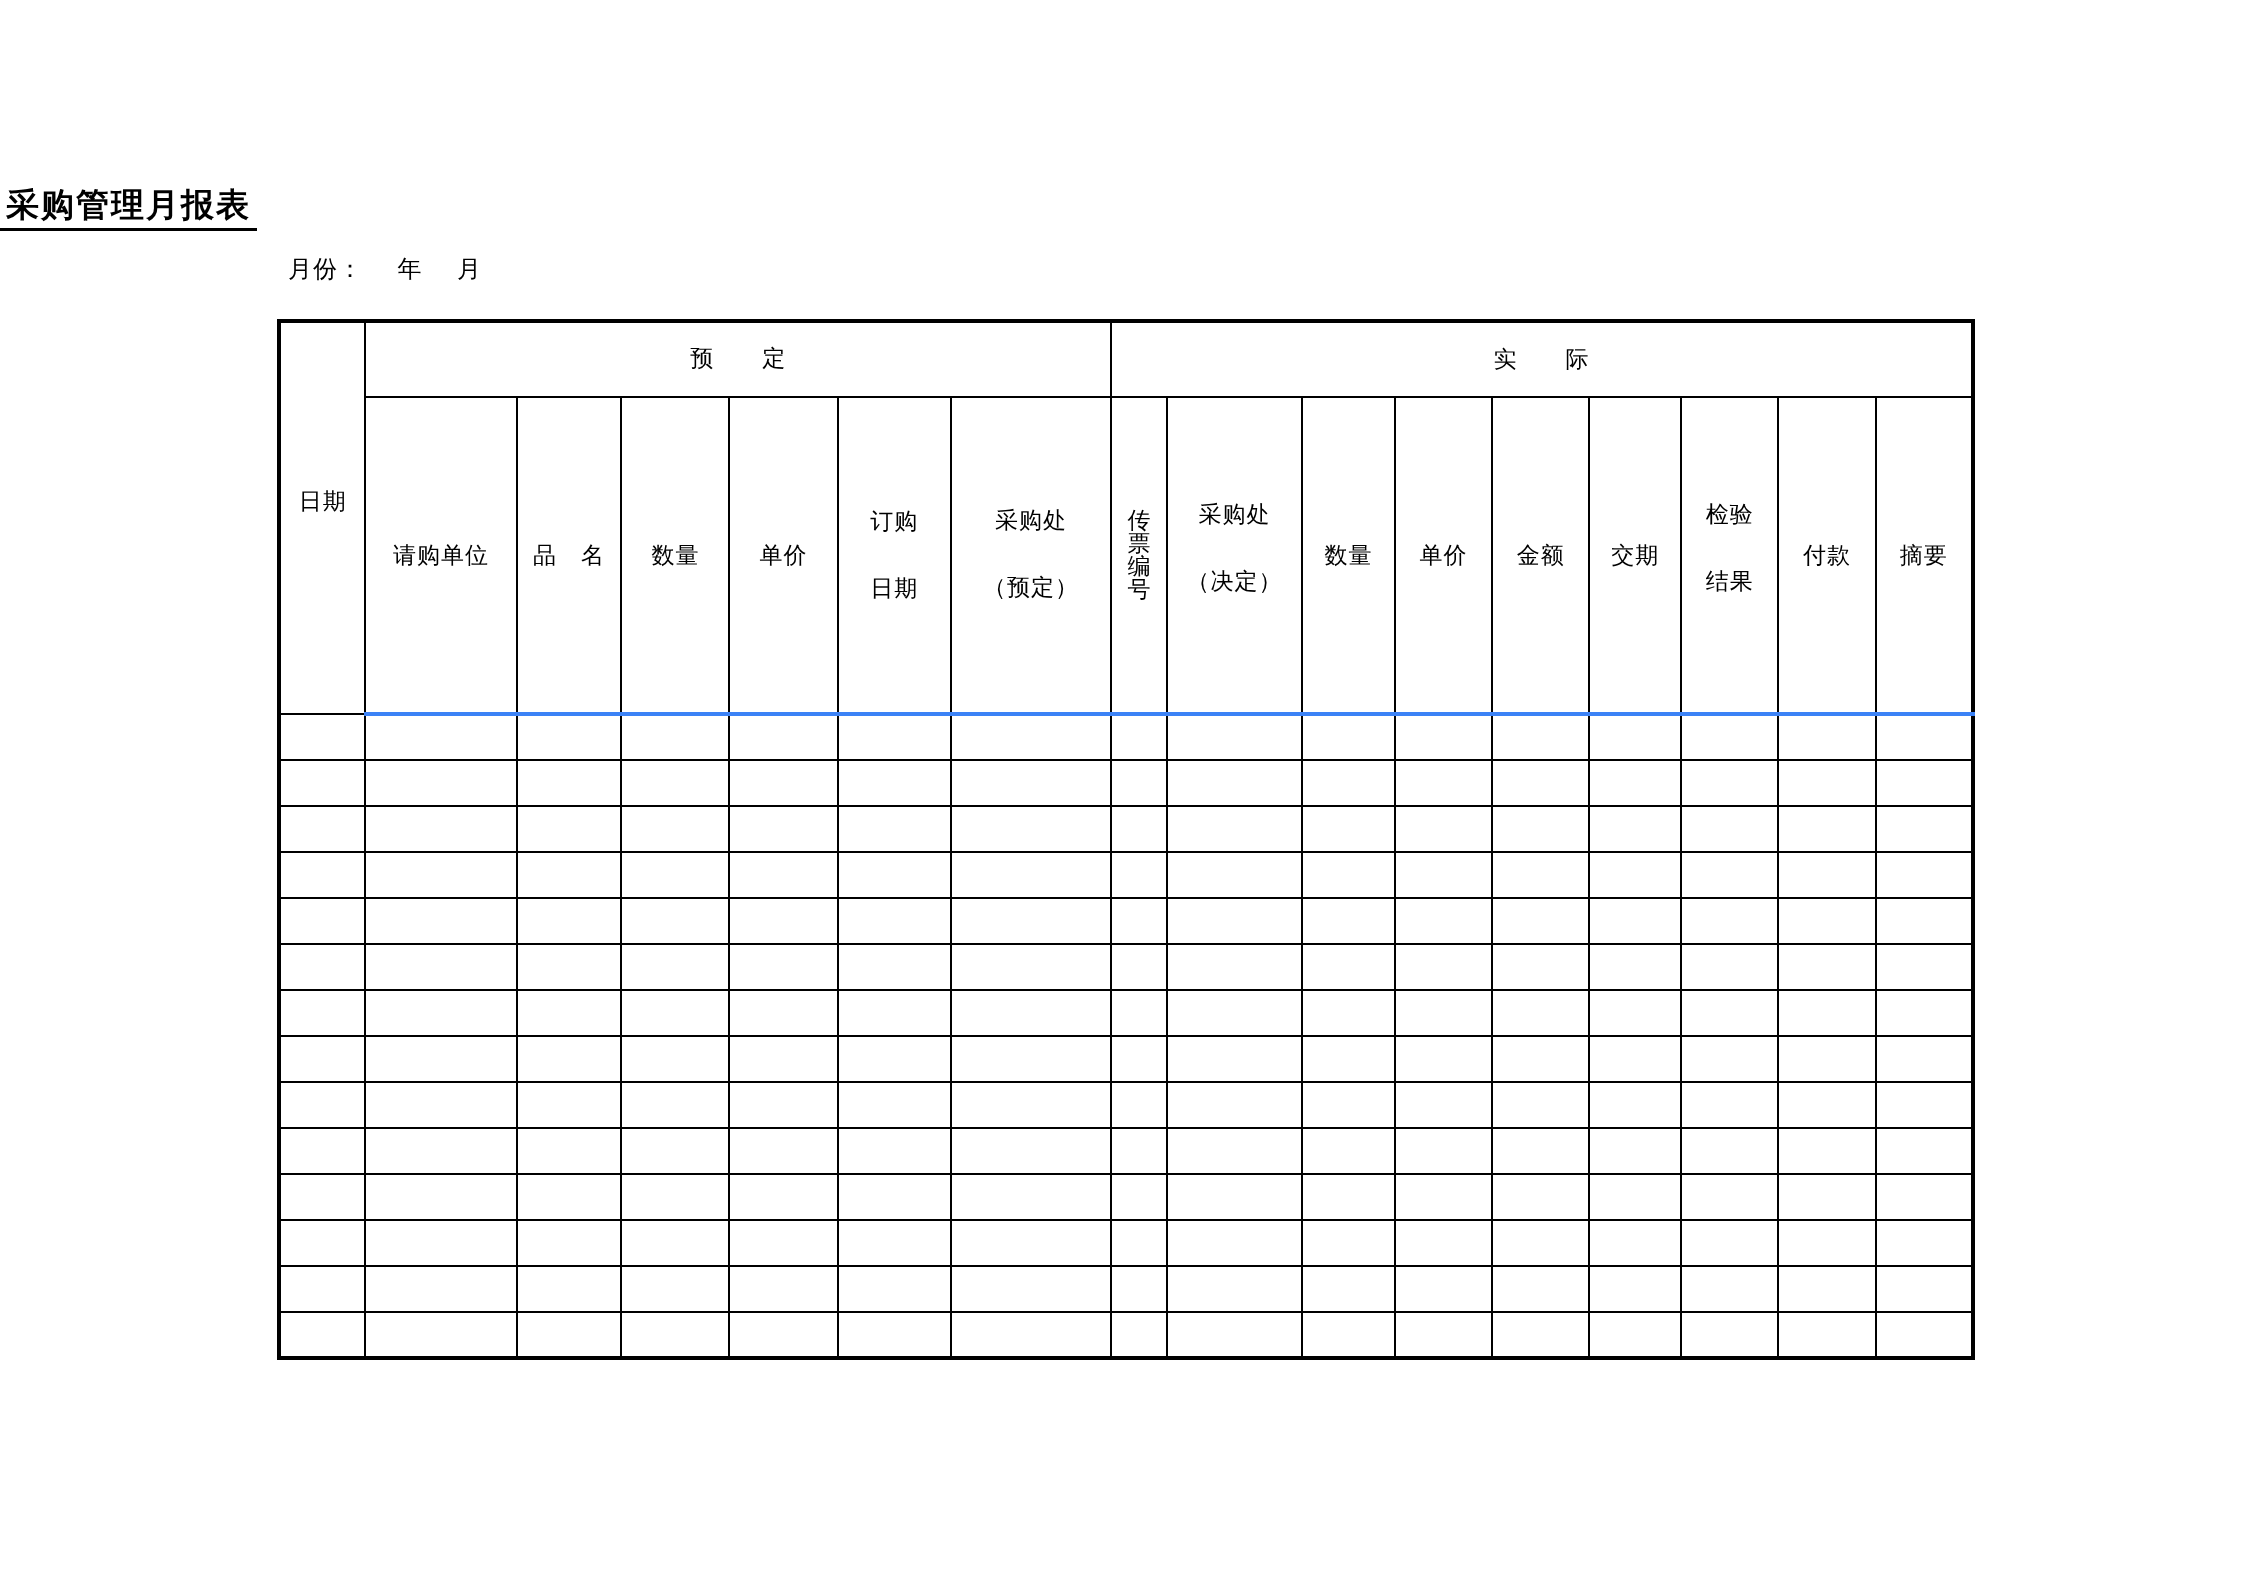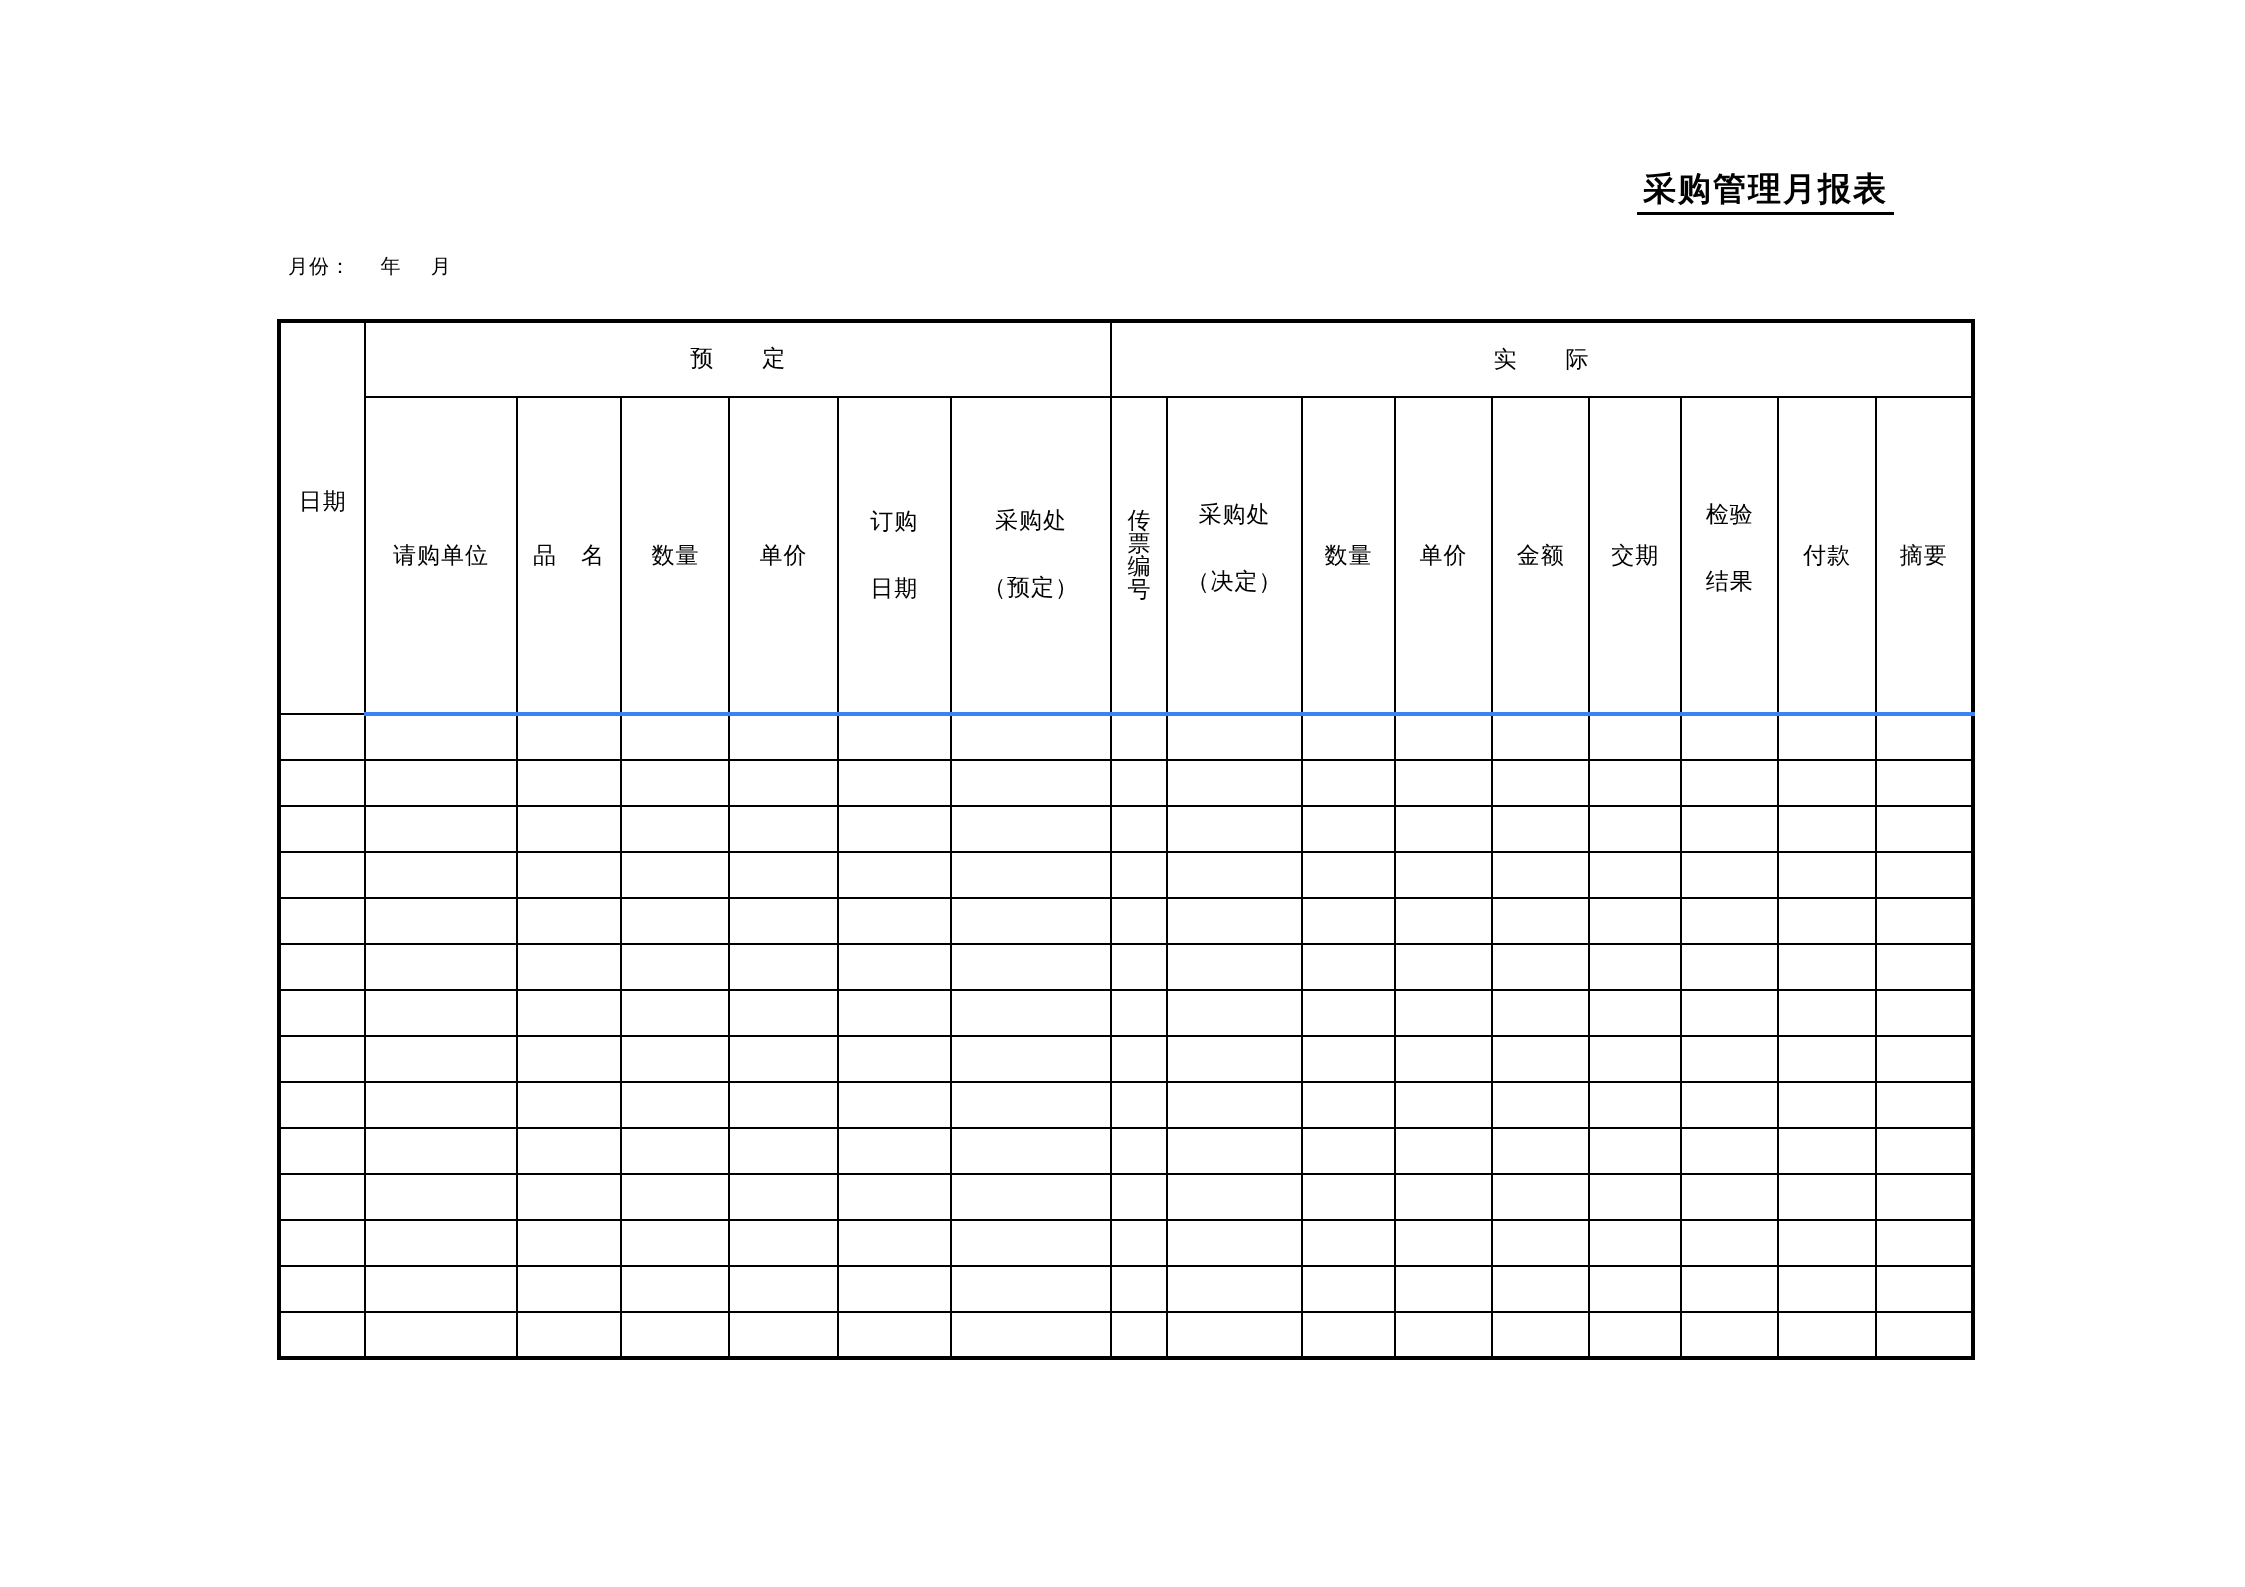--- a/index.html
+++ b/index.html
@@ -21,41 +21,41 @@
     left: 0;
     top: 0;
     width: 2245px;
     height: 1587px;
   }
 
   
   .title-wrap {
     position: absolute;
     left: 0;
-    top: 168px;
+    top: 184px;
     width: 1894px;
-    text-align: right;
+    text-align: left;
   }
   .title {
     display: inline-block;
     font-size: 33px;
     font-weight: bold;
     letter-spacing: 2px;
     line-height: 1.25;
     border-bottom: 3px solid #000;
     padding: 0 6px 3px 6px;
     white-space: pre;
   }
 
   
   .monthline {
     position: absolute;
     left: 288px;
     top: 253px;
-    font-size: 20px;
+    font-size: 24px;
     letter-spacing: 1px;
     white-space: pre;
   }
 
   
   .tbl-wrap {
     position: absolute;
     left: 277px;
     top: 319px;
     width: 1698px;

